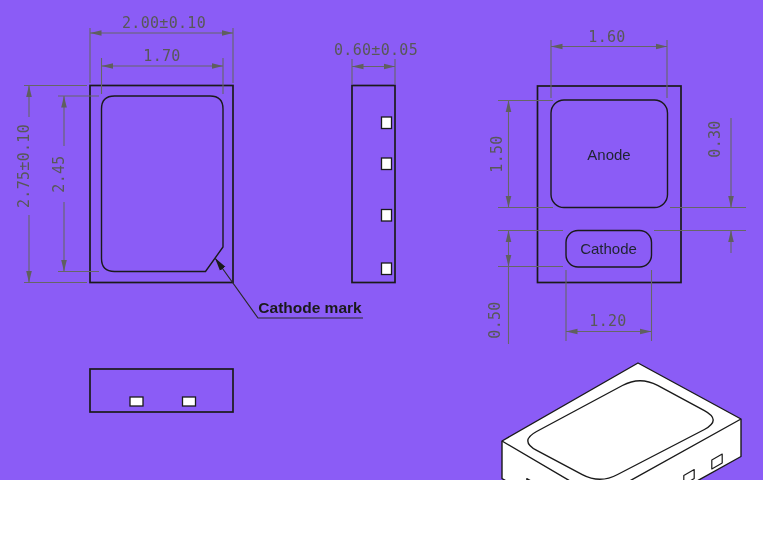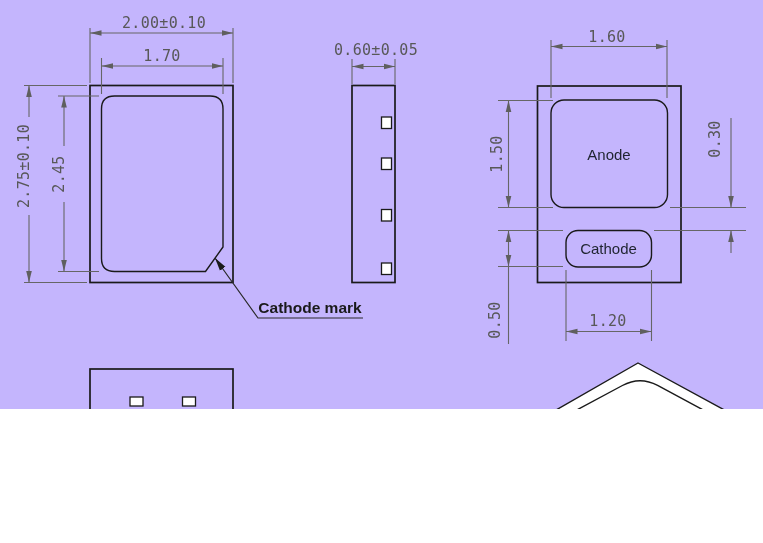--- a/index.html
+++ b/index.html
@@ -1,16 +1,16 @@
 <!DOCTYPE html>
 <html><head>
 <meta charset="utf-8">
 <style>
   html,body{margin:0;padding:0;background:#ffffff;}
-  .stage{position:relative;width:763px;height:409px;background:#c4b5fd;font-family:"Liberation Sans",sans-serif;}
+  .stage{position:relative;width:763px;height:480px;background:#8b5cf6;font-family:"Liberation Sans",sans-serif;}
   svg{display:block;}
   .outline{fill:none;stroke:#1a1a1a;stroke-width:1.7;}
   .thin{stroke-width:1.4;}
   .mark{fill:#ffffff;stroke:#1a1a1a;stroke-width:1.3;}
   .dim{fill:none;stroke:#666666;stroke-width:1.1;}
   .leader{fill:none;stroke:#2a2a2a;stroke-width:1.2;}
   .dimtext{fill:#585858;font-family:"DejaVu Sans Mono",monospace;font-size:15px;letter-spacing:0.3px;}
   .labeltext{fill:#1f2430;font-family:"Liberation Sans",sans-serif;font-size:15px;}
   .callouttext{fill:#1a1a1a;font-family:"Liberation Sans",sans-serif;font-size:15.5px;font-weight:600;}
   text{text-anchor:middle;}

